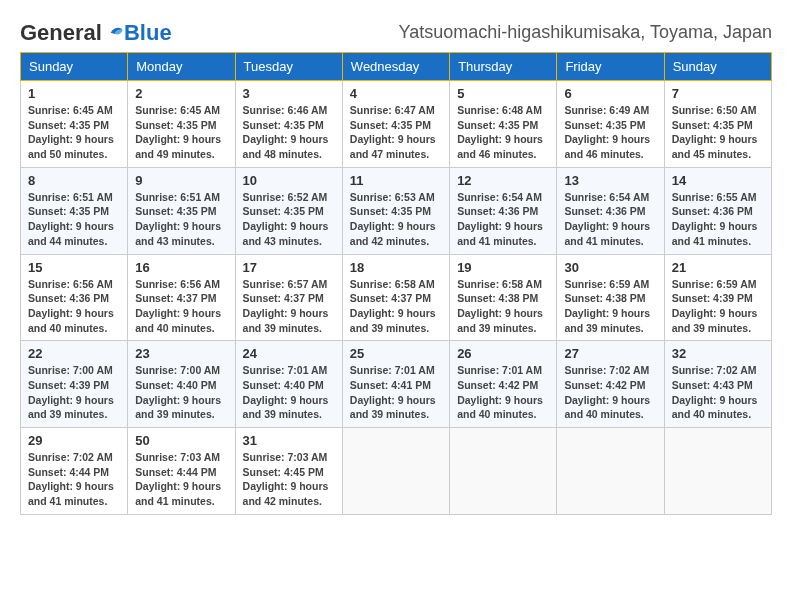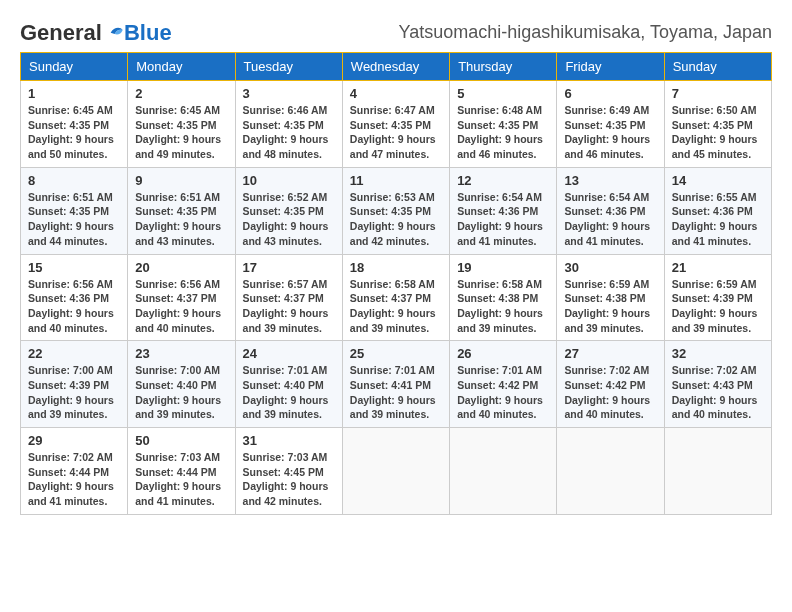--- a/index.html
+++ b/index.html
@@ -242,21 +242,21 @@
       <tr>
         <td>
         <span class="day-num">15</span>
         <div class="day-detail">
           Sunrise: 6:56 AM<br>
           Sunset: 4:36 PM<br>
           Daylight: 9 hours and 40 minutes.
         </div>
       </td>
         <td>
-        <span class="day-num">20</span>
+        <span class="day-num">16</span>
         <div class="day-detail">
           Sunrise: 6:56 AM<br>
           Sunset: 4:37 PM<br>
           Daylight: 9 hours and 40 minutes.
         </div>
       </td>
         <td>
         <span class="day-num">17</span>
         <div class="day-detail">
           Sunrise: 6:57 AM<br>

